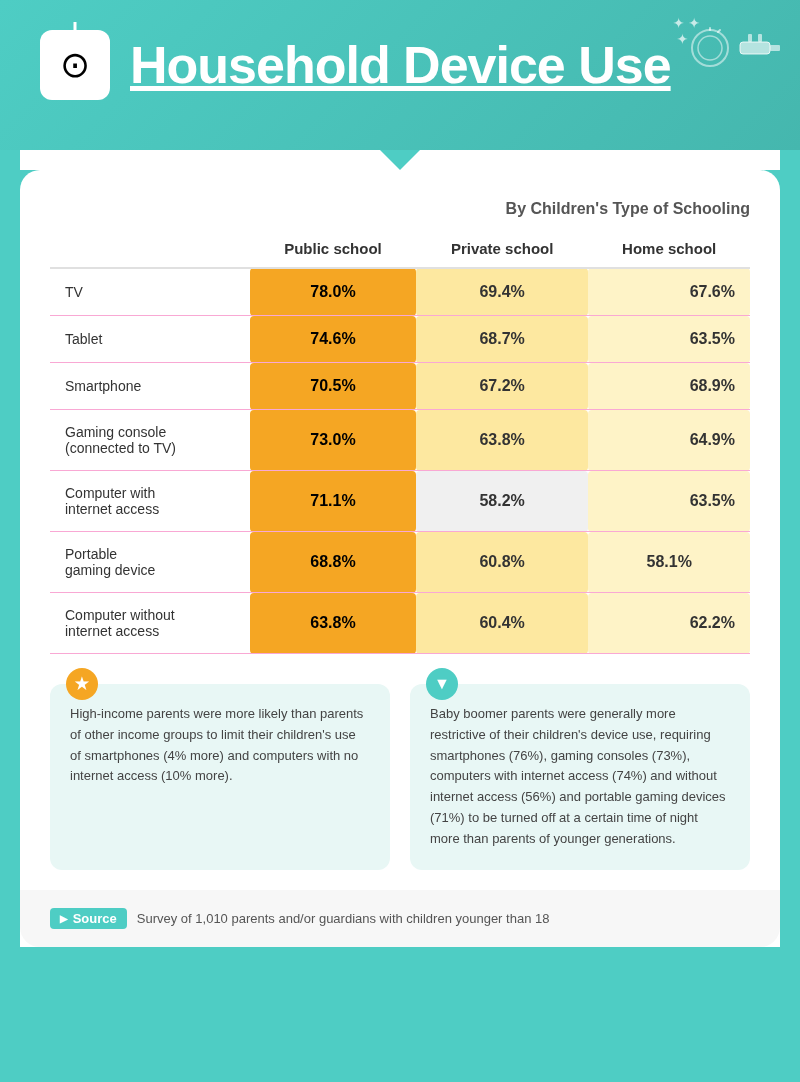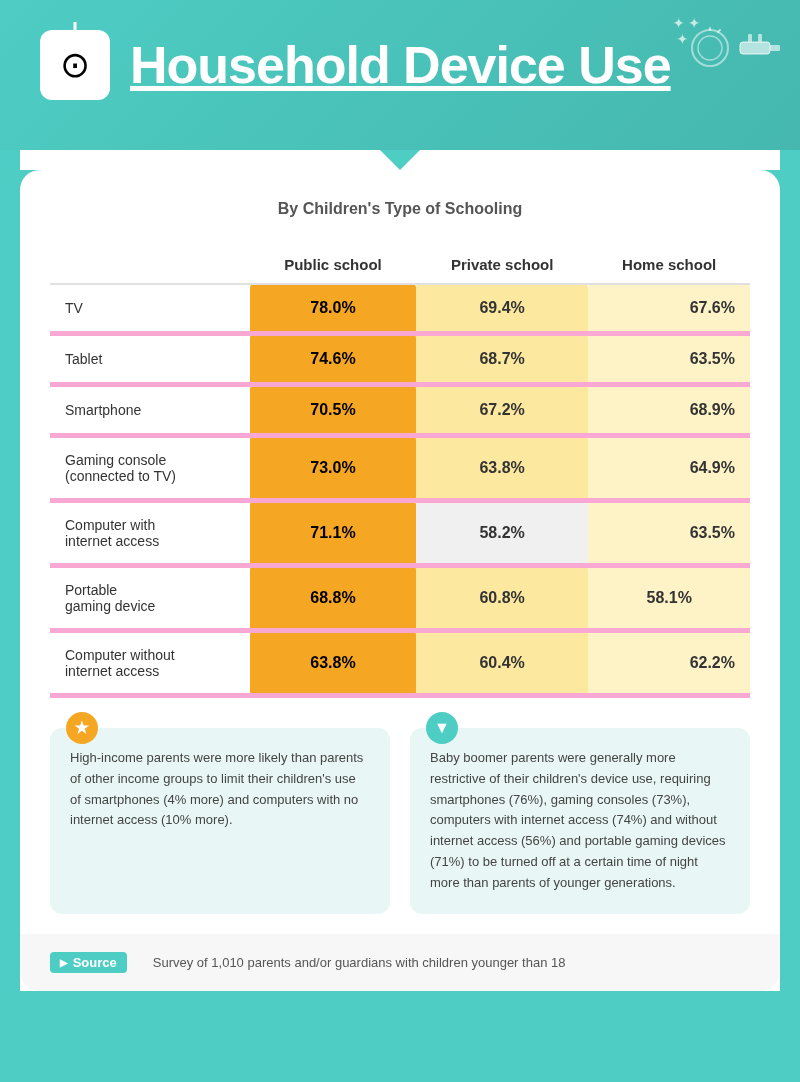--- a/index.html
+++ b/index.html
@@ -71,25 +71,25 @@
     .main-card {
       background: white;
       margin: 0 20px;
       border-radius: 20px 20px 0 0;
       padding: 30px 30px 20px 30px;
       position: relative;
       z-index: 1;
     }
 
     .table-subtitle {
-      text-align: center;
+      text-align: right;
       font-size: 16px;
       font-weight: 600;
       color: #555;
-      margin-bottom: 28px;
+      margin-bottom: 12px;
     }
 
     .data-table {
       width: 100%;
       border-collapse: collapse;
       margin-bottom: 30px;
     }
 
     .data-table thead tr th {
       font-weight: 700;
@@ -101,21 +101,21 @@
 
     .data-table thead tr th:first-child {
       text-align: left;
     }
 
     .data-table thead tr {
       border-bottom: 2px solid #e0e0e0;
     }
 
     .data-table tbody tr {
-      border-bottom: 5px solid #f9a8d4;
+      border-bottom: 1px solid #f9a8d4;
     }
 
     .data-table tbody tr td {
       padding: 14px 15px;
       font-size: 14px;
       color: #333;
     }
 
     .data-table tbody tr td:first-child {
       font-size: 14px;
@@ -210,21 +210,21 @@
       color: white;
     }
 
     .source-section {
       background: #f7f7f7;
       margin: 0 -30px -20px -30px;
       padding: 18px 30px;
       border-radius: 0 0 20px 20px;
       display: flex;
       align-items: center;
-      gap: 26px;
+      gap: 10px;
       font-size: 13px;
       color: #555;
     }
 
     .source-badge {
       background: #4ecdc4;
       color: white;
       font-weight: 700;
       padding: 3px 10px;
       border-radius: 4px;

